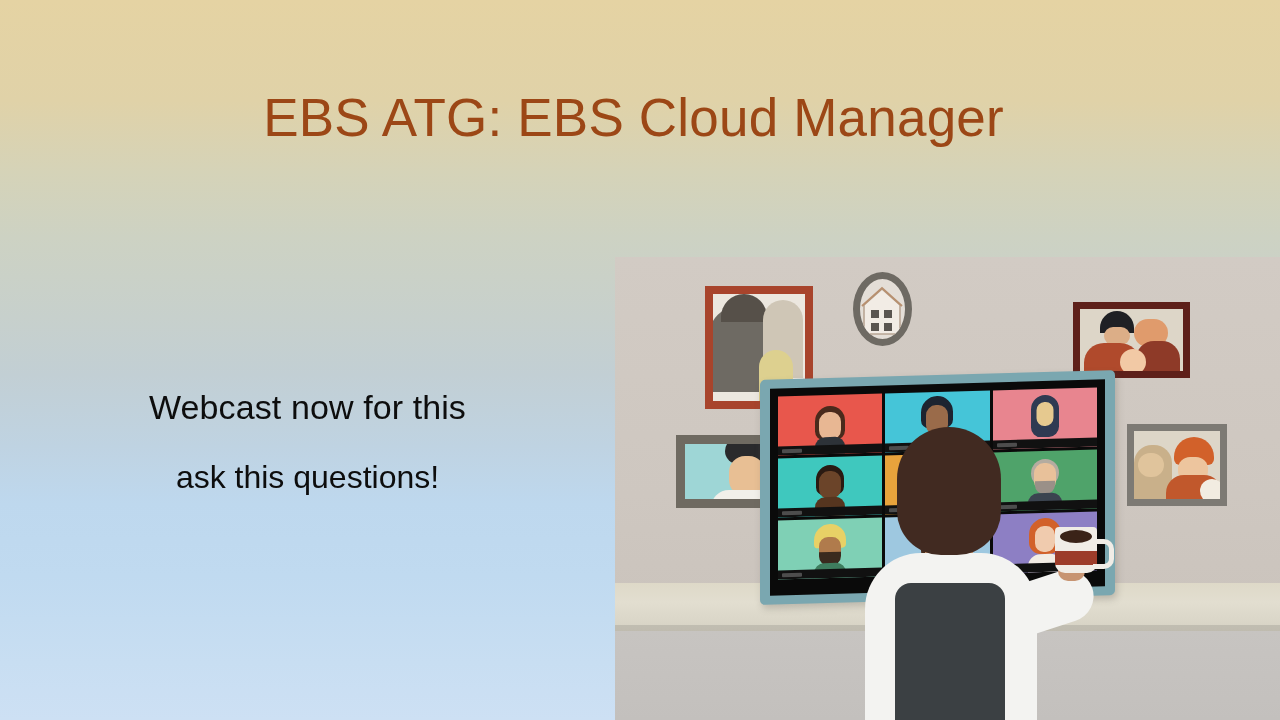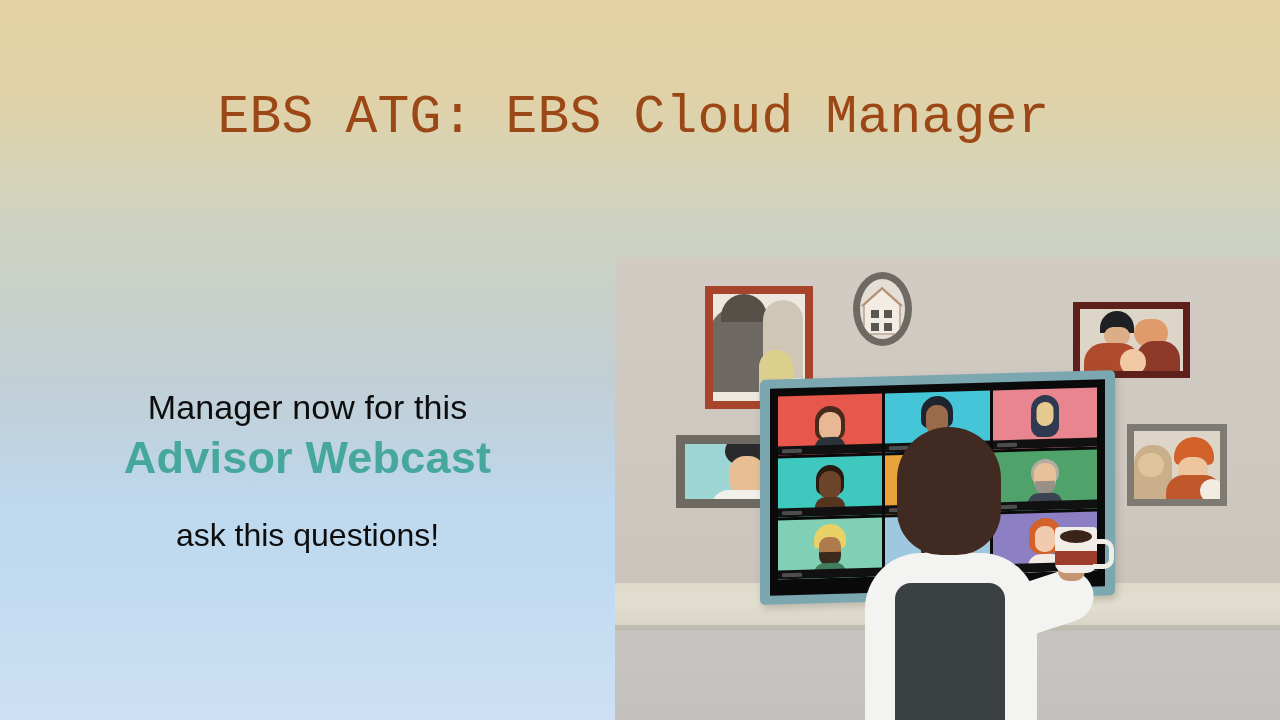--- a/index.html
+++ b/index.html
@@ -34,21 +34,21 @@
   #slide-title {
     position: absolute;
     left: 0;
     top: 88px;
     width: 1267px;
     text-align: center;
     font-size: 53px;
     line-height: 60px;
     letter-spacing: 0.2px;
     color: #9c4716;
-    font-family: Liberation Mono, monospace;
+    font-family: Liberation Sans, sans-serif;
     white-space: nowrap;
   }
 
   
   #left-text {
     position: absolute;
     left: 0;
     top: 385px;
     width: 615px;
     text-align: center;
@@ -285,22 +285,21 @@
   }
 </style>
 </head>
 <body>
 
 <div id="slide">
 
   <div id="slide-title">EBS ATG: EBS Cloud Manager</div>
 
   <div id="left-text">
-    <div class="line-register">Manager now for this</div>
-    <div class="line-webcast">Advisor Webcast</div>
+    <div class="line-register">Webcast now for this</div>
     <div class="spacer-gap"></div>
     <div class="line-attend">ask this questions!</div>
   </div>
 
   <div id="illustration">
 
     <div class="wall"></div>
     <div class="shelf"></div>
     <div class="shelf-shadow"></div>
     <div class="floor"></div>

